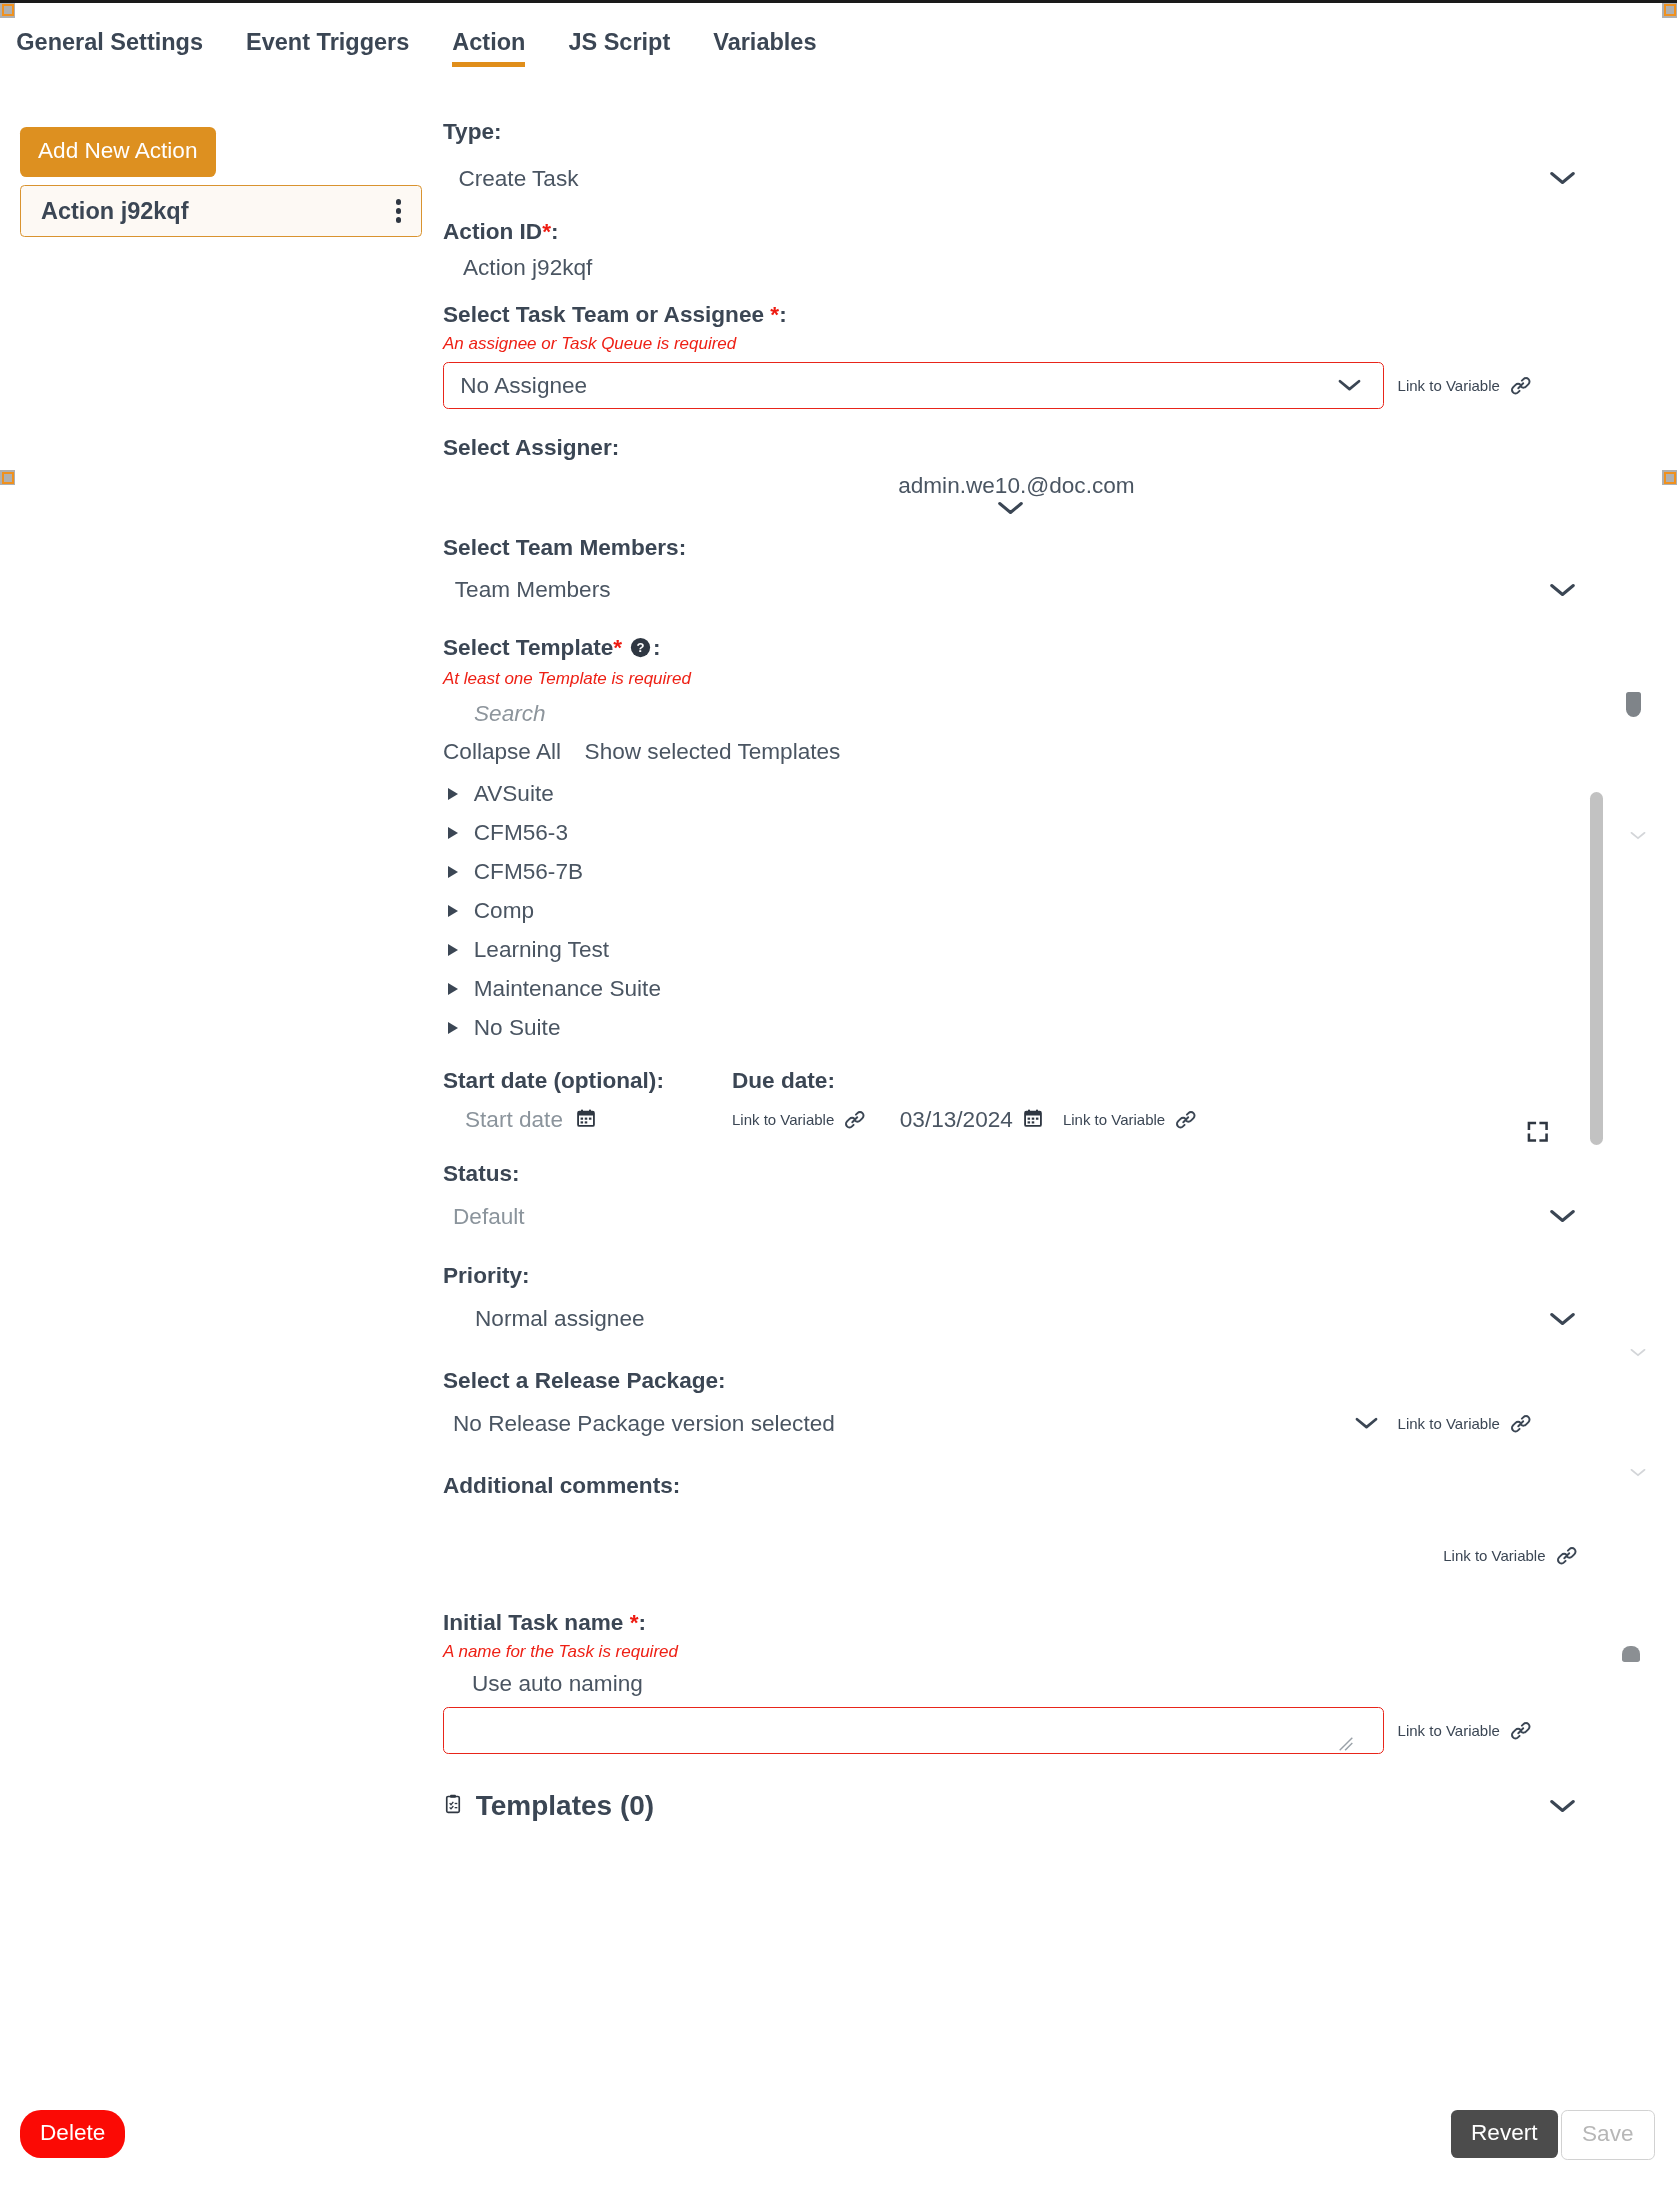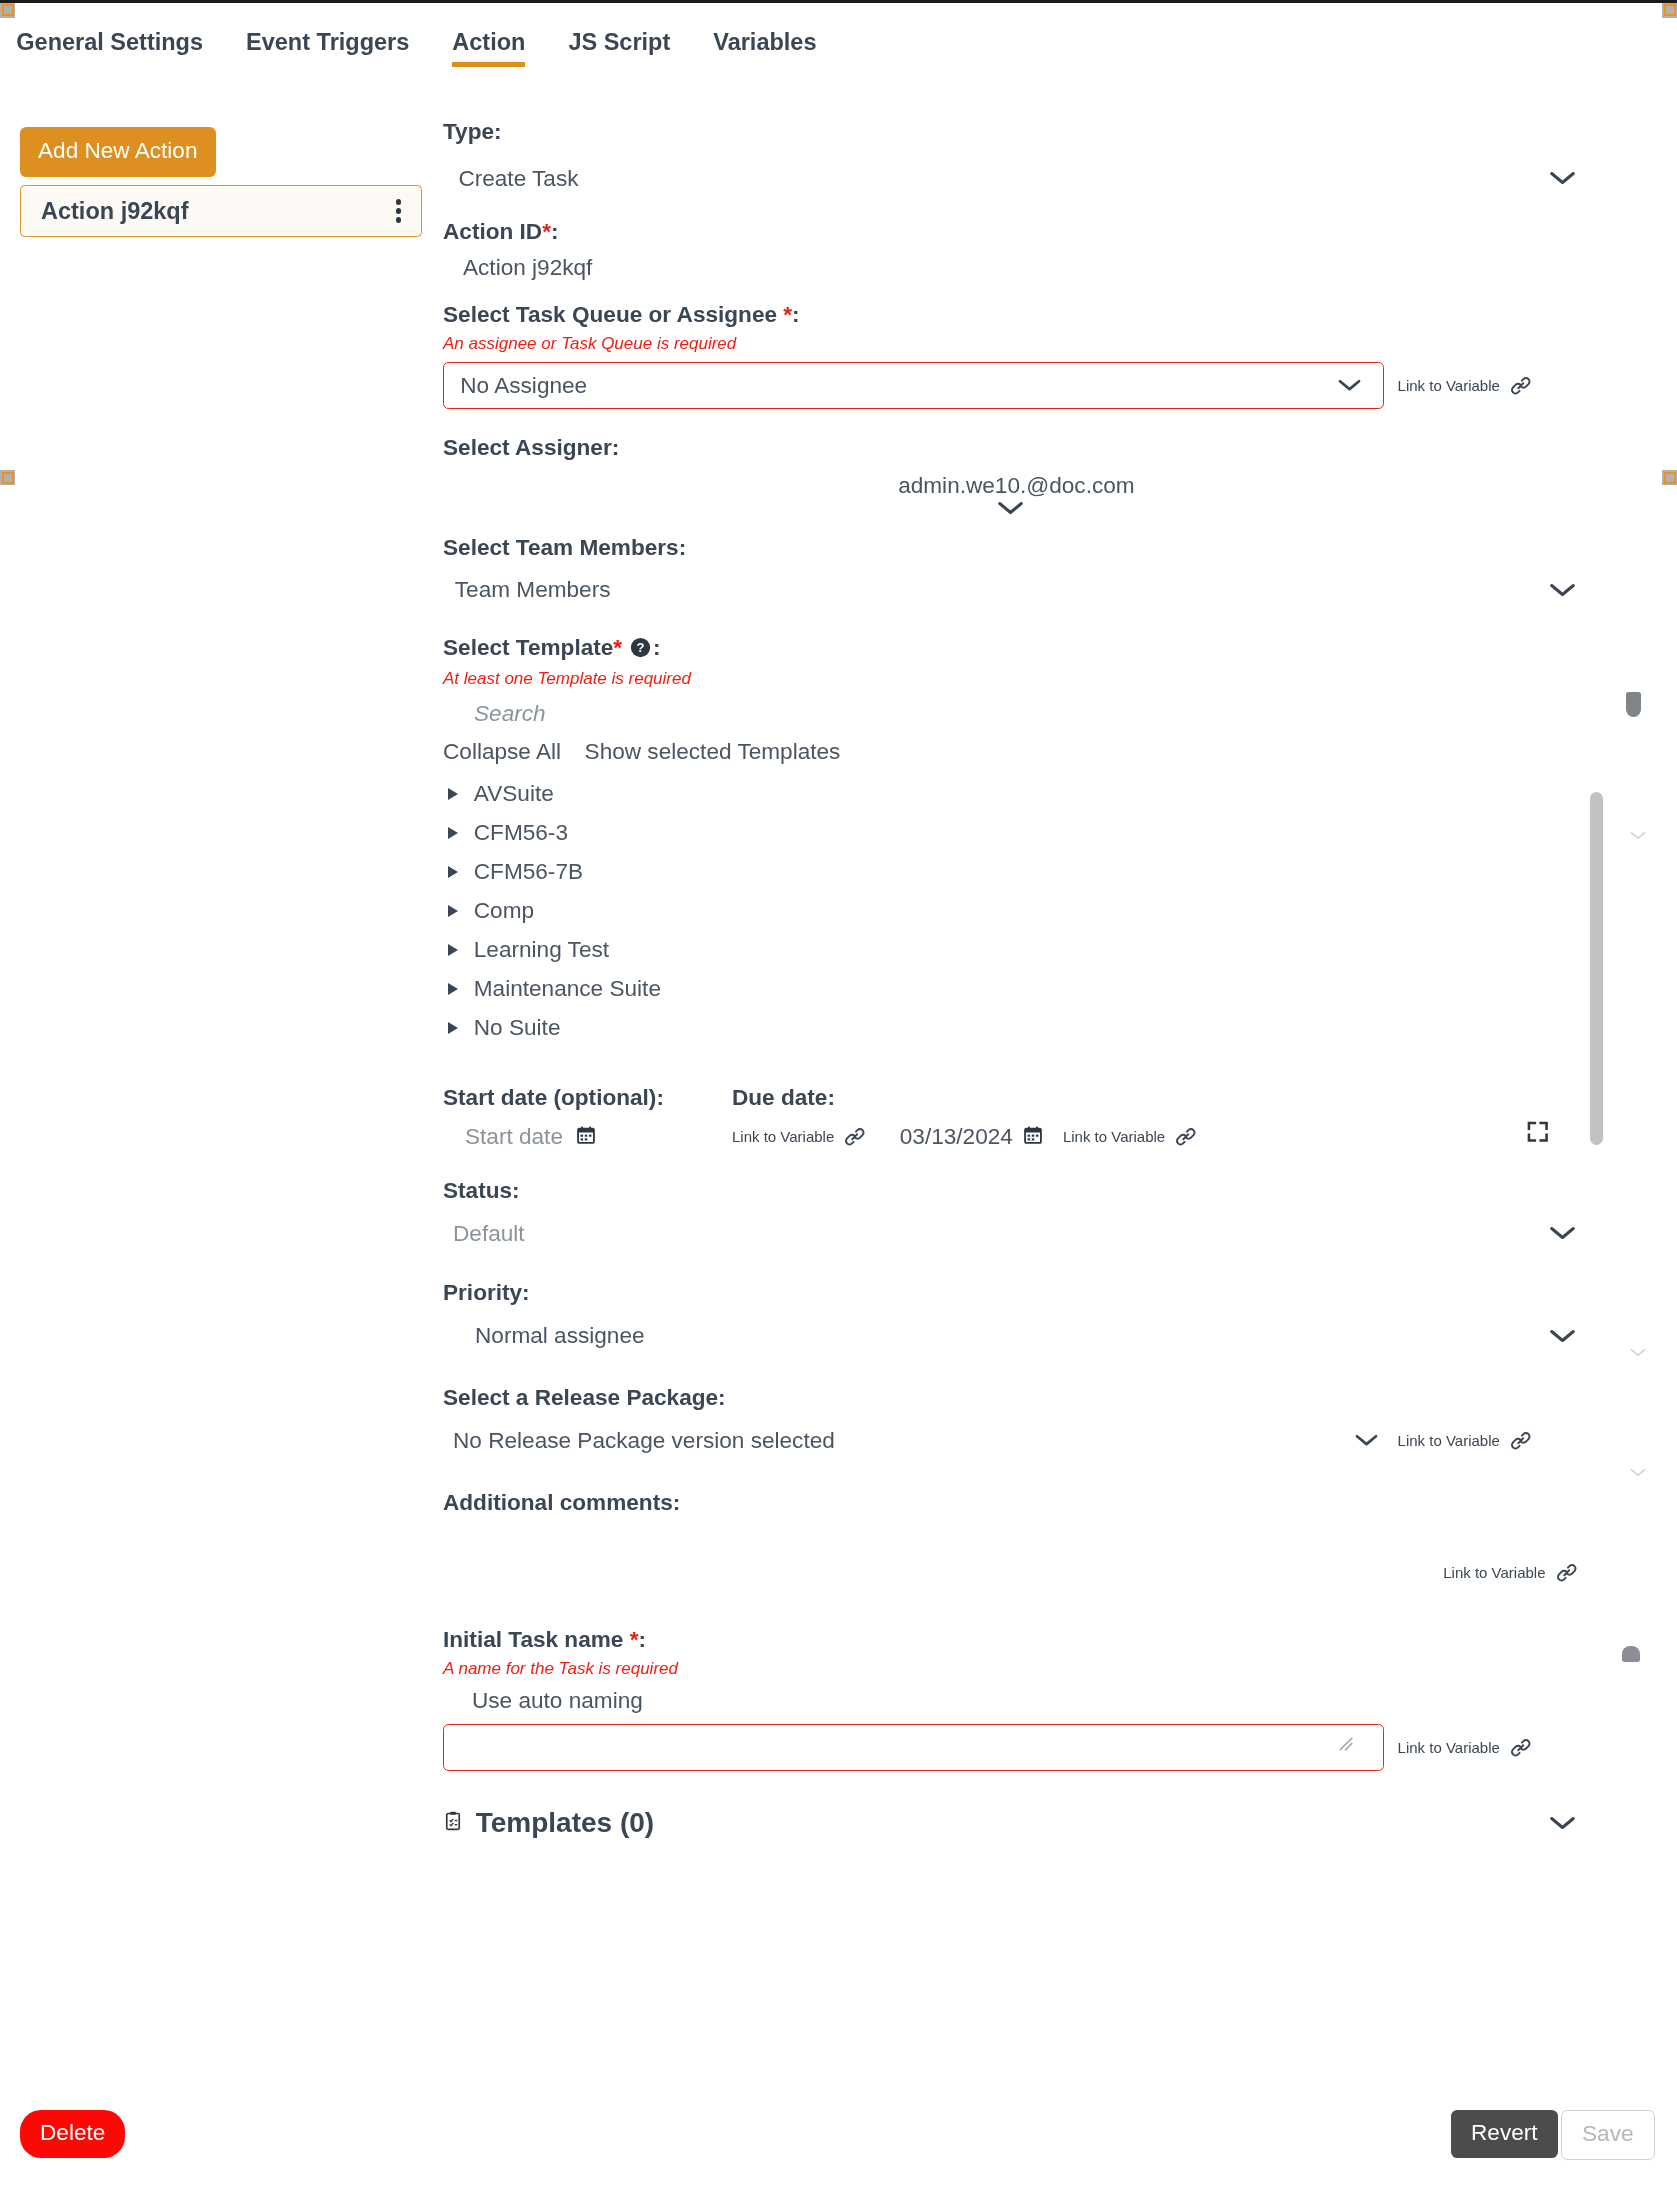--- a/index.html
+++ b/index.html
@@ -265,21 +265,21 @@
 
   <div style="margin-top:21px;">
     <div class="lbl">
       <span>Action ID</span><span class="req">*</span><span>:</span>
     </div>
   </div>
   <div class="val" style="margin-top:9px;padding-left:20px;">Action j92kqf</div>
 
   <div style="margin-top:20px;">
     <div class="lbl">
-      <span>Select Task Queue or Assignee </span><span class="req">*</span><span>:</span>
+      <span>Select Task Team or Assignee </span><span class="req">*</span><span>:</span>
     </div>
     <div class="err">An assignee or Task Queue is required</div>
   </div>
   <div class="row" style="margin-top:8.1px;gap:13.6px;">
     <div class="sel-error">
       <span>No Assignee</span>
       <span class="caret">
         <svg viewBox="0 0 34 20" width="27" height="16.3">
             <path d="M5 5 L17 15 L29 5" fill="none" stroke="#3b4654" stroke-width="3.4" stroke-linecap="round" stroke-linejoin="round"></path>
           </svg>
@@ -365,21 +365,21 @@
     <div class="tree-item">
         <span class="tri"></span>
         <span>Maintenance Suite</span>
       </div>
     <div class="tree-item">
         <span class="tri"></span>
         <span>No Suite</span>
       </div>
   </div>
 
-  <div class="row" style="margin-top:37px;">
+  <div class="row" style="margin-top:20px;">
     <div class="lbl" style="width:289px;">Start date (optional):</div>
     <div class="lbl">Due date:</div>
   </div>
   <div class="row" style="margin-top:11.8px;">
     <div class="row" style="width:289px;gap:12.7px;">
       <span class="val muted" style="padding-left:22px;">Start date</span>
       <span>
         <svg viewBox="0 0 24 24" width="20" height="20">
             <rect x="2.5" y="4.5" width="19" height="17" rx="1.5" fill="none" stroke="#2f3742" stroke-width="2.2"></rect>
             <rect x="2.5" y="4.5" width="19" height="4.5" fill="#2f3742"></rect>

